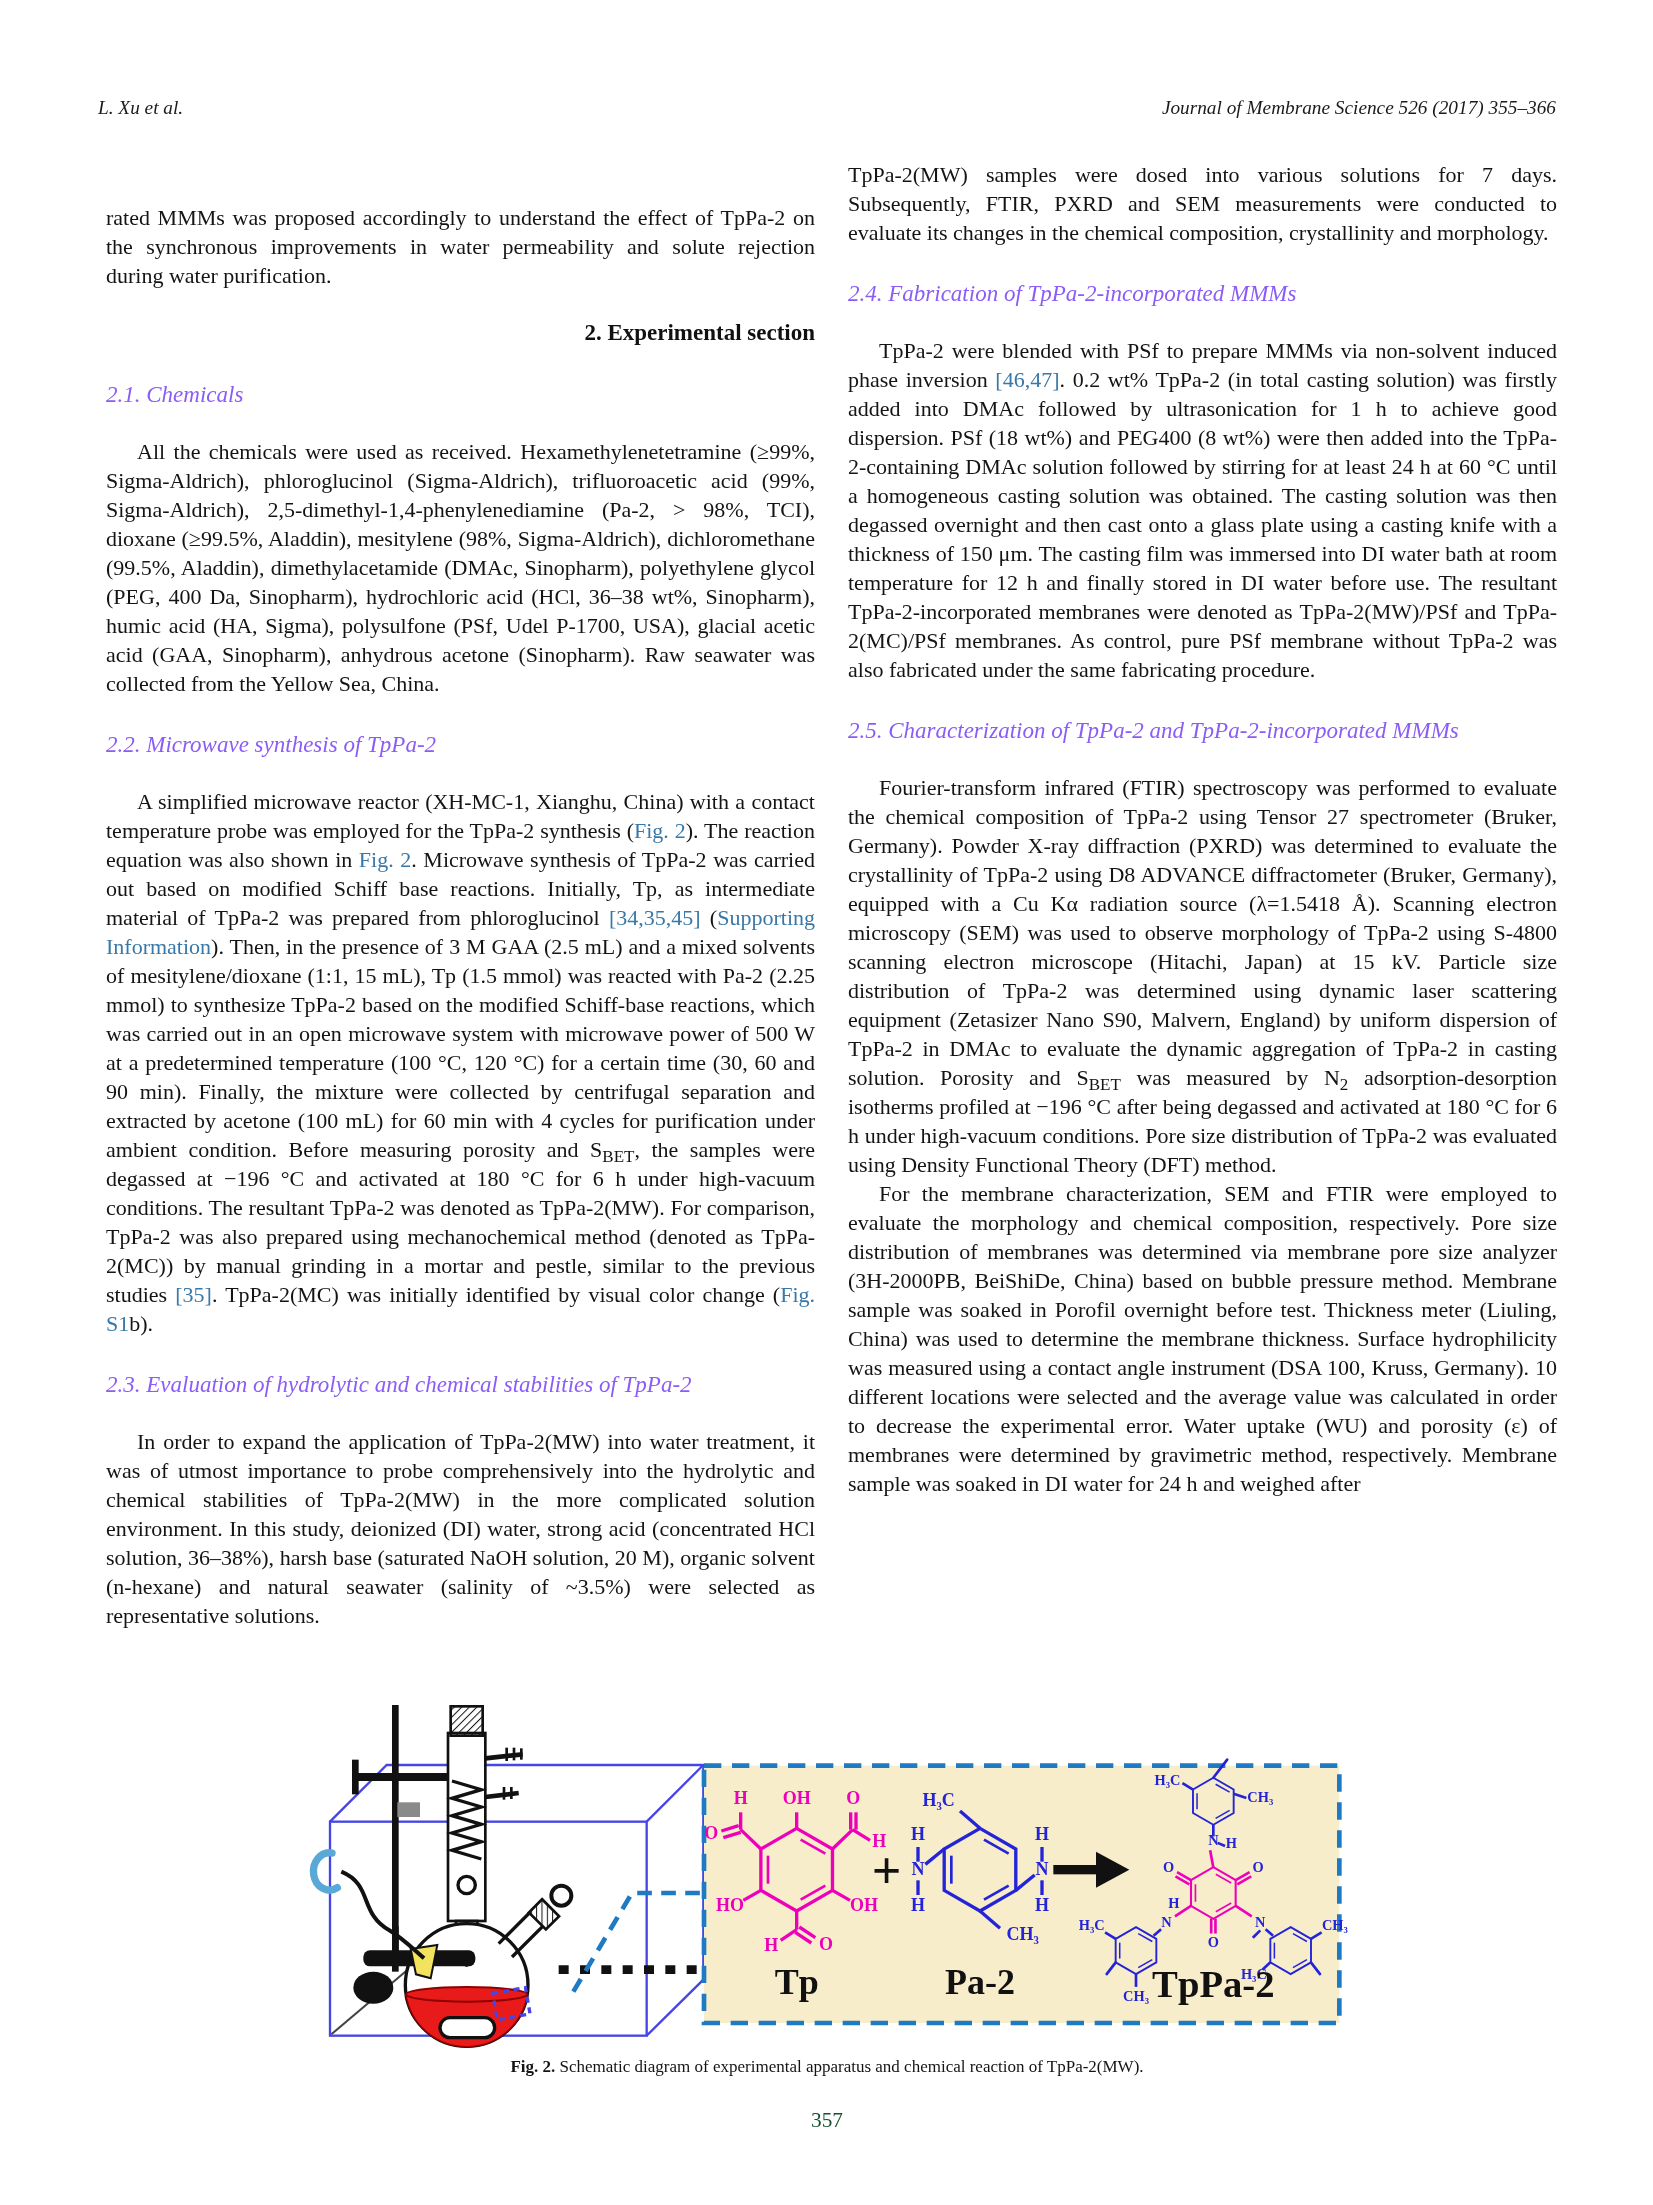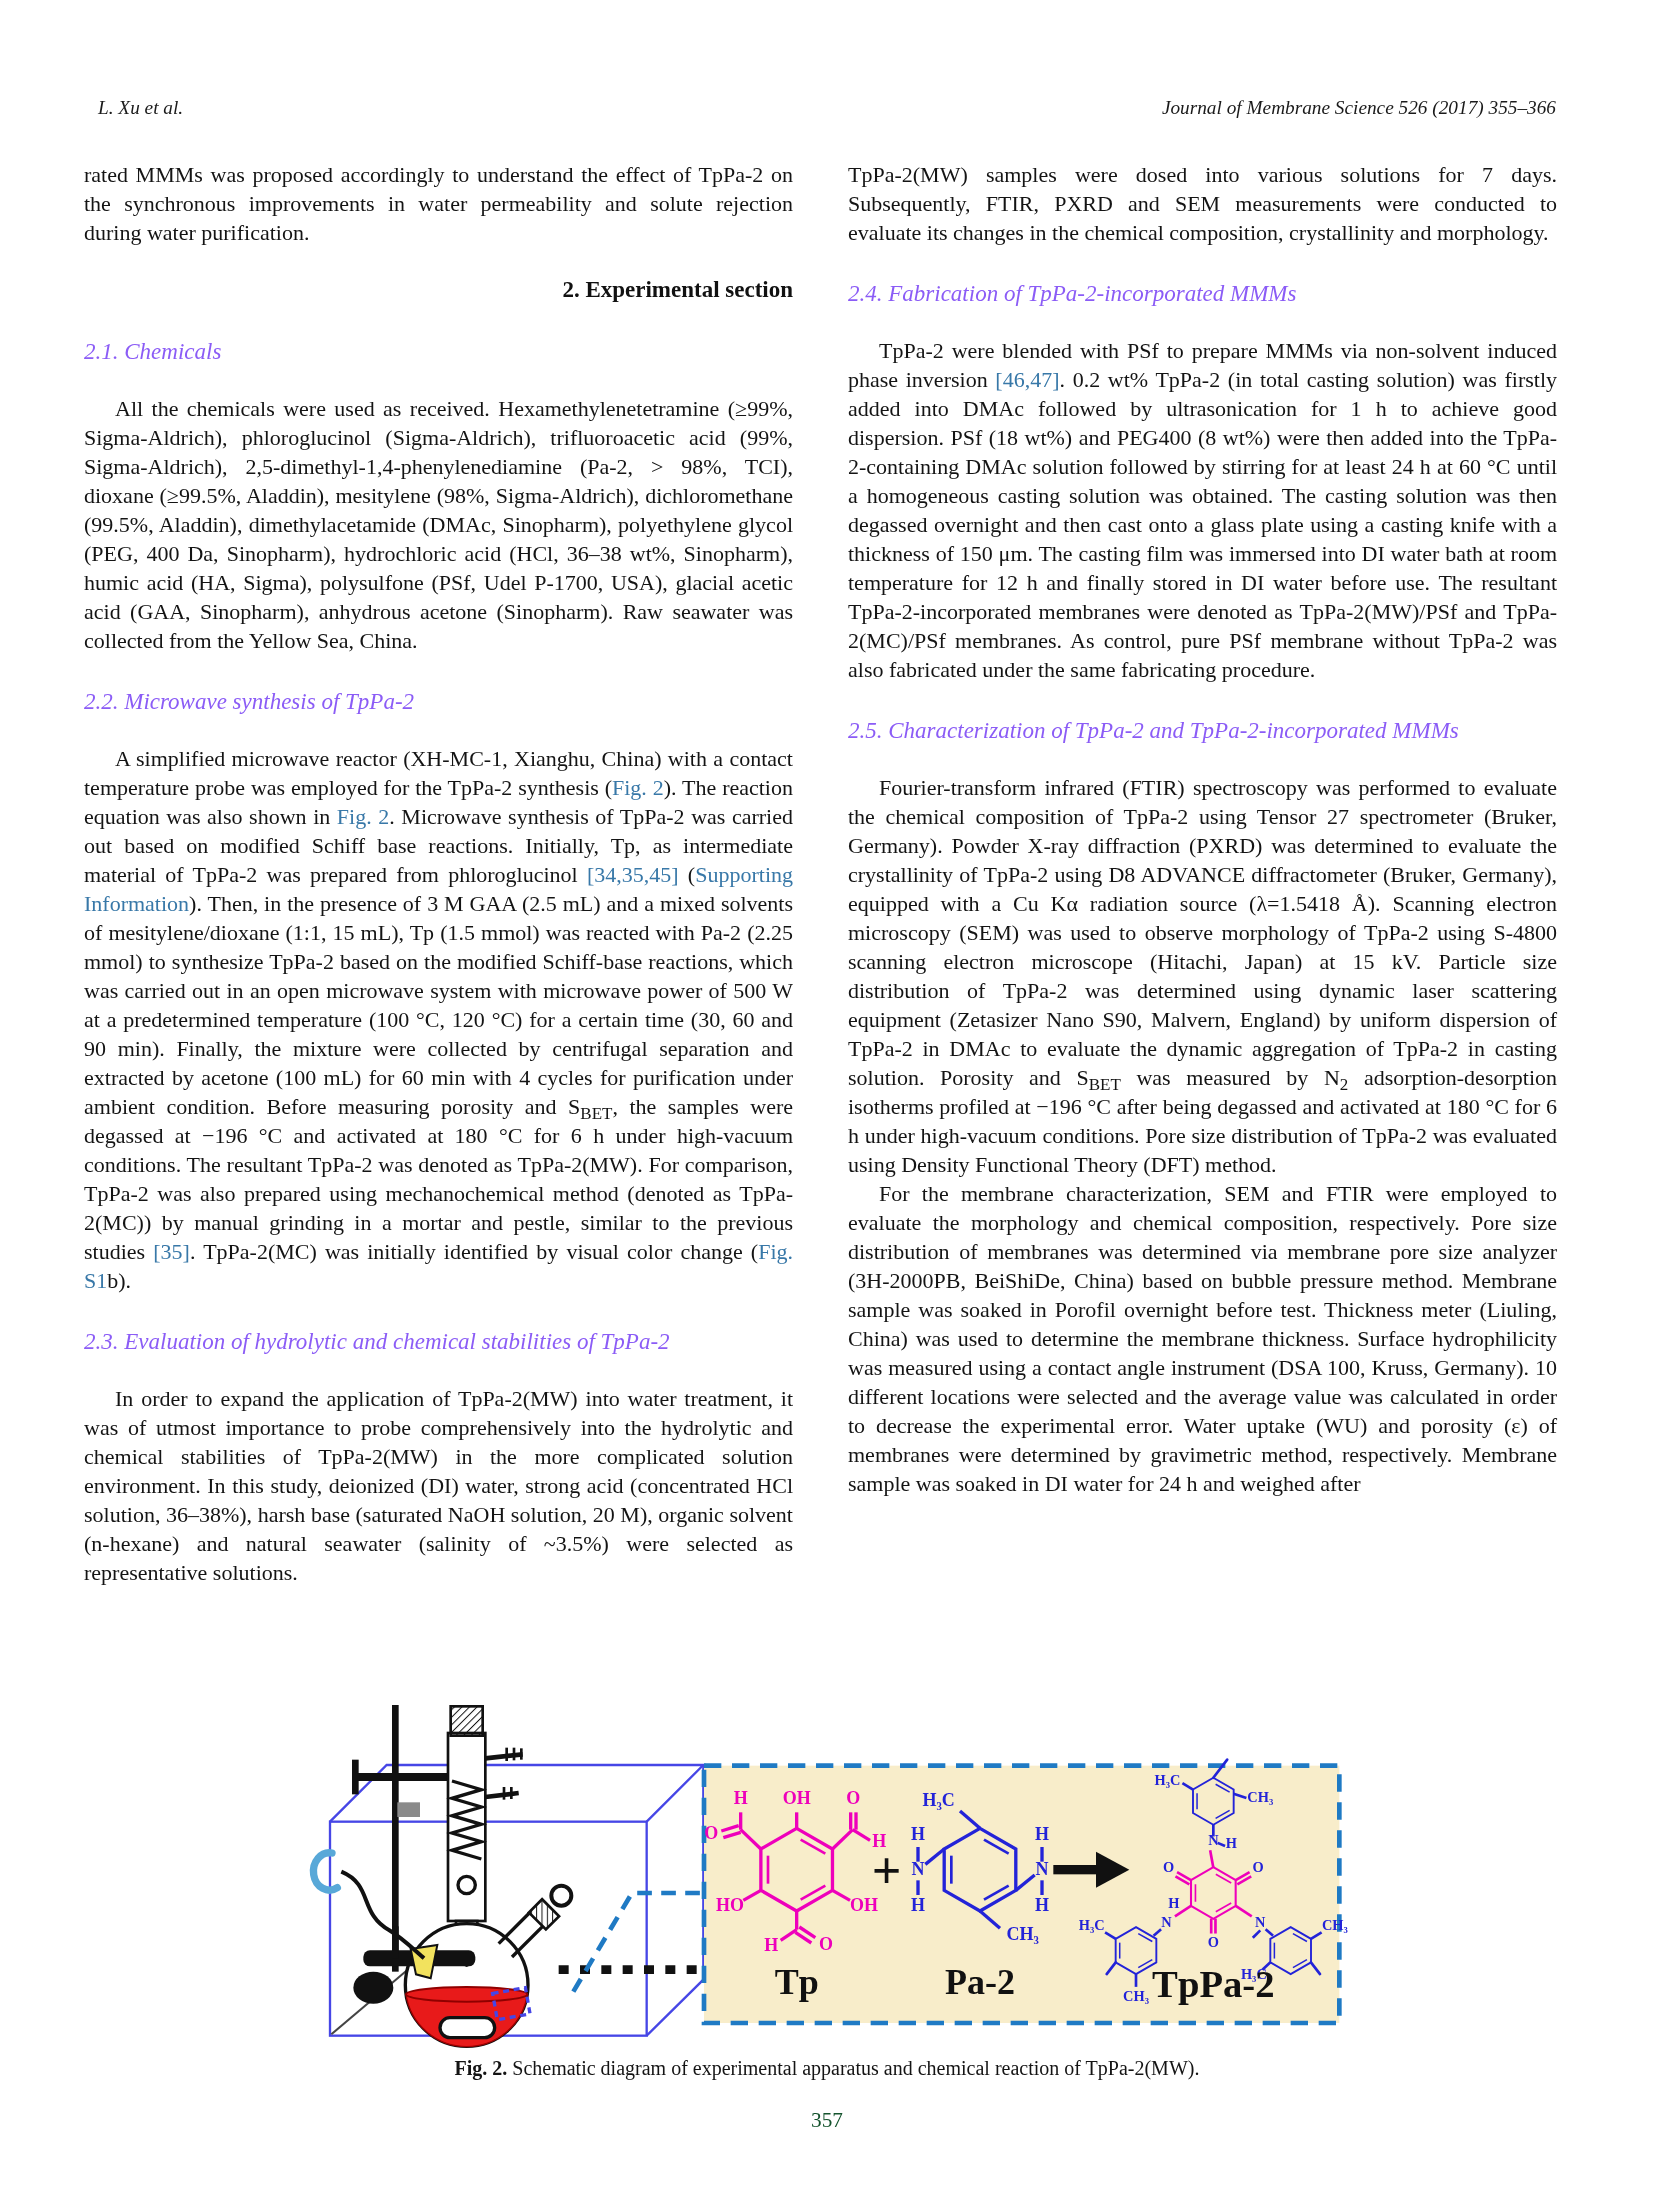--- a/index.html
+++ b/index.html
@@ -3,30 +3,30 @@
 <meta charset="utf-8">
 <style>
   html,body{margin:0;padding:0;}
   body{
     width:1654px;height:2205px;position:relative;background:#ffffff;
     font-family:"Liberation Serif","DejaVu Serif",serif;color:#111;
     overflow:hidden;
   }
   .pagehead{position:absolute;top:97px;left:98px;width:1458px;display:flex;justify-content:space-between;font-style:italic;font-size:19.3px;color:#1a1a1a;gap:7px;}
   .col{position:absolute;top:160px;width:709px;}
-  .col.left{left:84px;}
+  .col.left{left:106px;margin-top:43px;}
   .col.right{left:848px;}
   p.para{font-size:22px;line-height:29px;text-align:justify;margin:0;color:#141414;}
   p.indent{text-indent:31px;}
   h3.sec{font-size:23px;font-weight:bold;margin:27px 0 0 0;line-height:31px;color:#111;text-align:right;}
   h4.sub{font-size:23px;font-style:italic;font-weight:normal;margin:31px 0 27px 0;line-height:31px;color:#8b5cf6;}
   .lnk{color:var(--link_blue,#3878a8);}
   sub{font-size:17px;line-height:0;vertical-align:-4.7px;}
   .figwrap{position:absolute;left:0;top:1693px;width:1654px;height:368px;}
-  .caption{position:absolute;top:2057px;left:0;width:1654px;text-align:center;font-size:20px;color:#141414;}
+  .caption{position:absolute;top:2057px;left:0;width:1654px;text-align:center;font-size:17px;color:#141414;}
   .caption .b{font-weight:bold;}
   .pageno{position:absolute;top:2108px;left:0;width:1654px;text-align:center;font-size:21.3px;color:#14532d;}
   
   .box rect,.box path{fill:none;stroke:var(--box_blue,#4646e6);stroke-width:3.5px;}
   .coil{fill:none;stroke:#111;stroke-width:5px;}
   .panel{fill:var(--panel_bg,#f8edca);stroke:var(--panel_border,#1f7ac4);stroke-width:7px;stroke-dasharray:26 16;}
   .dot{stroke:#111;stroke-width:13px;stroke-dasharray:15 17;}
   .dash{fill:none;stroke:var(--panel_border,#1f7ac4);stroke-width:7px;stroke-dasharray:22 14;}
   .wedge{fill:var(--clamp_yellow,#f2e25e);stroke:#111;stroke-width:3px;}
   .probe{fill:none;stroke:var(--probe_teal,#58a8d8);stroke-width:11px;stroke-linecap:round;}

